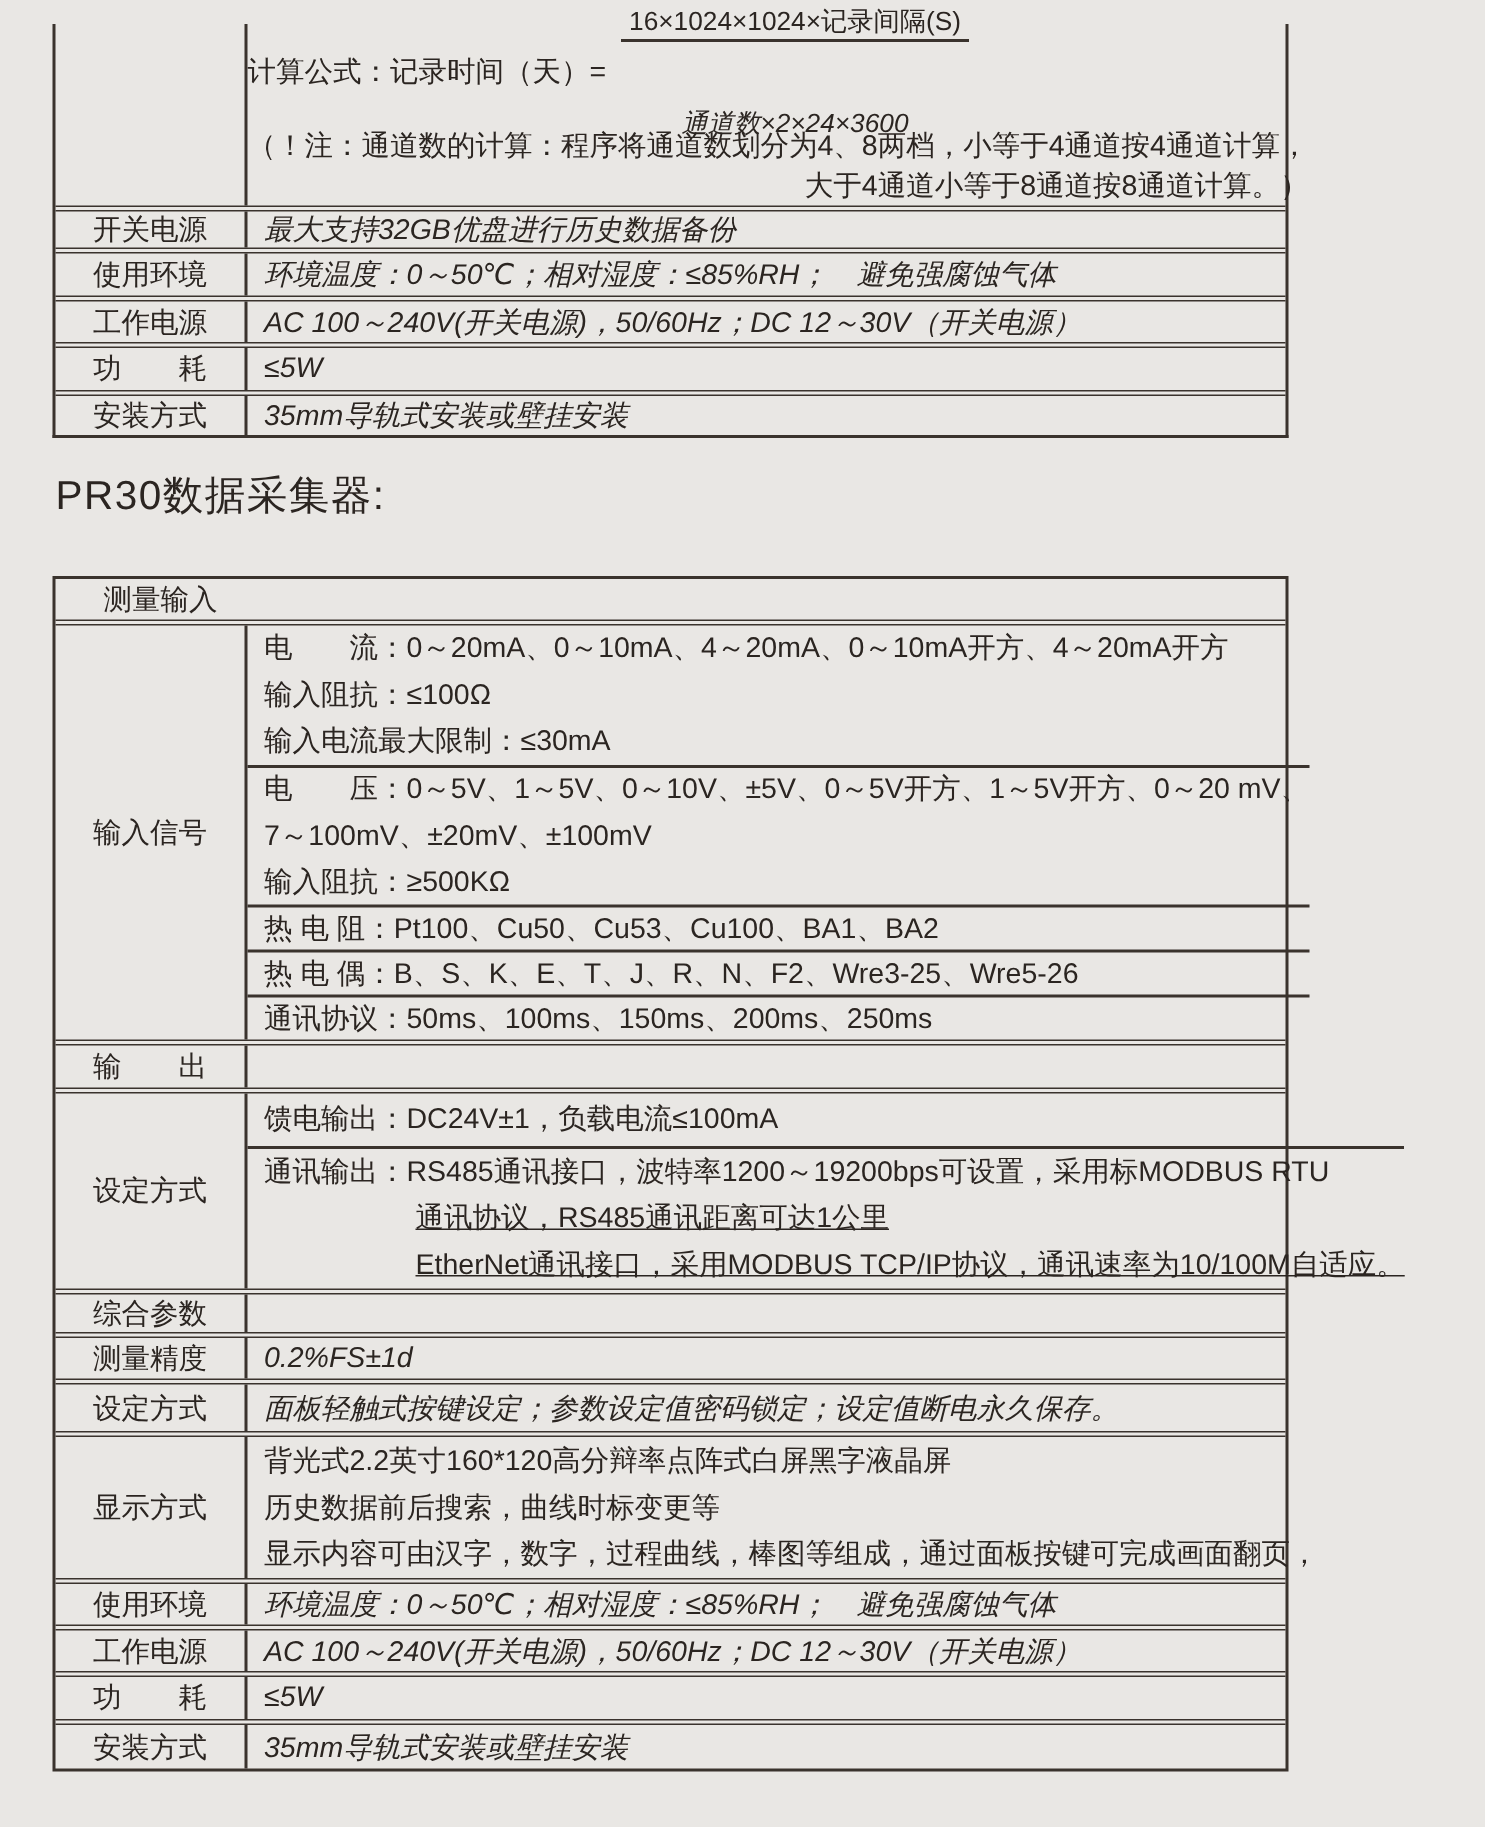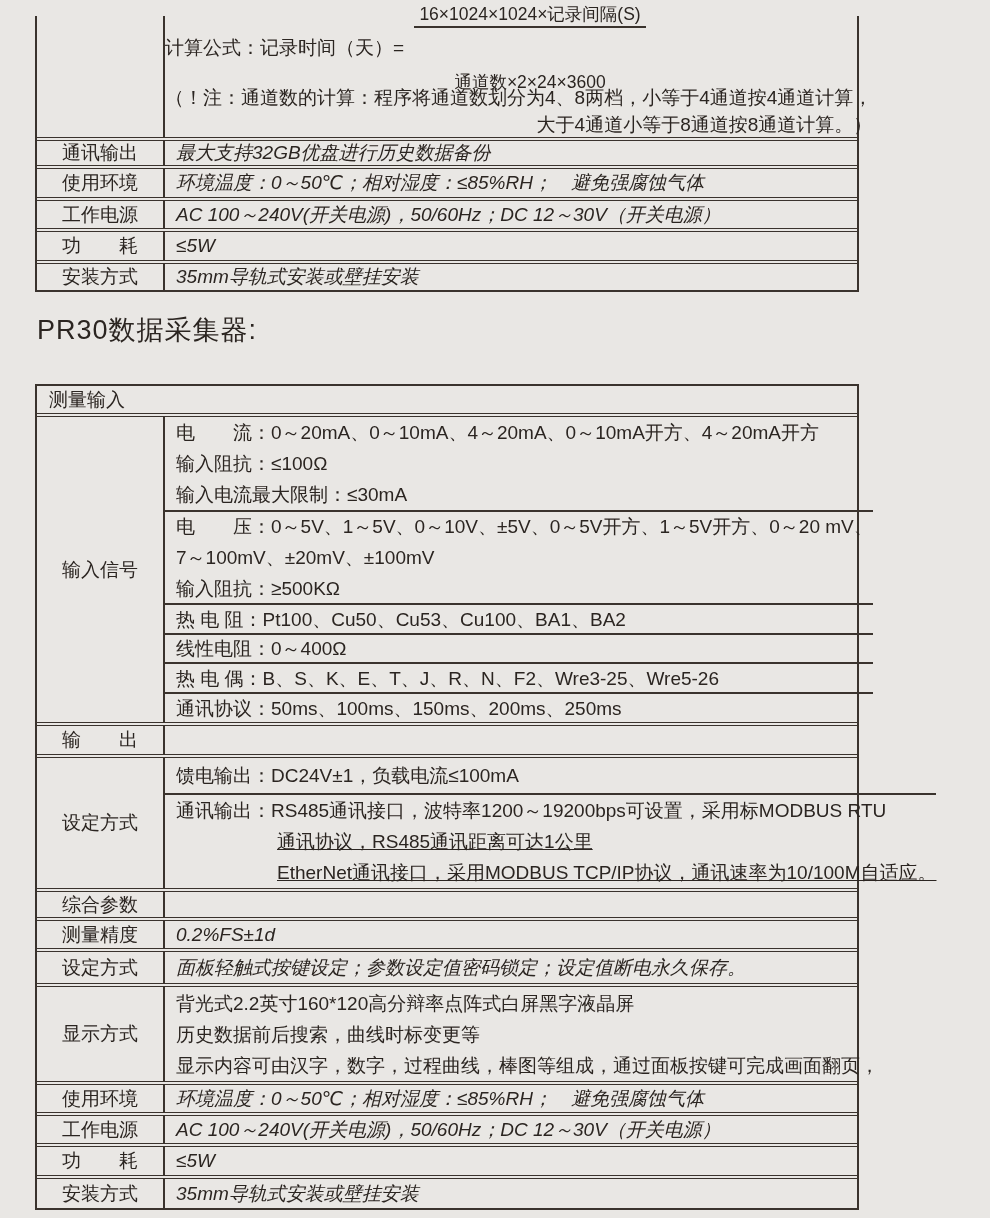--- a/index.html
+++ b/index.html
@@ -22,26 +22,26 @@
   .val{
     flex:1;font-size:19px;display:flex;align-items:center;
     padding-left:11px;box-sizing:border-box;white-space:pre;font-style:italic;
   }
   .vcol{flex:1;display:flex;flex-direction:column;box-sizing:border-box;}
   .sub{border-top:2px solid #3a332d;padding-left:11px;box-sizing:border-box;
        display:flex;flex-direction:column;justify-content:center;}
   .sub.first{border-top:none;}
   .line{line-height:31px;font-size:19px;white-space:pre;}
   .line.indent{padding-left:101px;text-decoration:underline;}
-  .hdrrow{display:flex;align-items:center;padding-left:12px;font-size:19px;}
+  .hdrrow{display:flex;align-items:center;padding-left:32px;font-size:19px;}
   
   .fline{display:flex;align-items:center;font-size:19px;margin-top:5px;height:54px;white-space:pre;}
   .frac{display:inline-block;text-align:center;font-size:17.5px;margin-left:5px;}
   .fnum{display:block;border-bottom:2px solid #3a332d;padding:0 5px 2px;line-height:20px;}
-  .fden{display:block;padding-top:2px;line-height:20px;}
+  .fden{display:block;padding-top:2px;line-height:20px;font-style:italic;}
   .note{margin-top:9px;}
   .note .line{line-height:27px;text-align:right;}
   .heading{position:absolute;left:37px;top:312px;font-size:27px;letter-spacing:1px;color:#2b2521;}
 </style>
 </head>
 <body>
 
 <div class="tbl t1">
 
   <div class="row first" style="height:121px">
@@ -55,21 +55,21 @@
         </span>
       </div>
       <div class="note">
         <div class="line">（！注：通道数的计算：程序将通道数划分为4、8两档，小等于4通道按4通道计算，</div>
         <div class="line">大于4通道小等于8通道按8通道计算。）</div>
       </div>
     </div>
   </div>
 
   <div class="row" style="height:24px">
-    <div class="lbl">通讯输出</div>
+    <div class="lbl">开关电源</div>
     <div class="val">最大支持32GB优盘进行历史数据备份</div>
   </div>
   <div class="row" style="height:28px">
     <div class="lbl">使用环境</div>
     <div class="val">环境温度：0～50℃；相对湿度：≤85%RH；　避免强腐蚀气体</div>
   </div>
   <div class="row" style="height:27px">
     <div class="lbl">工作电源</div>
     <div class="val">AC 100～240V(开关电源)，50/60Hz；DC 12～30V（开关电源）</div>
   </div>
@@ -99,23 +99,20 @@
         <div class="line">输入阻抗：≤100Ω</div>
         <div class="line">输入电流最大限制：≤30mA</div>
       </div>
       <div class="sub" style="height:93px">
         <div class="line">电　　压：0～5V、1～5V、0～10V、±5V、0～5V开方、1～5V开方、0～20 mV、</div>
         <div class="line">7～100mV、±20mV、±100mV</div>
         <div class="line">输入阻抗：≥500KΩ</div>
       </div>
       <div class="sub" style="height:30px">
         <div class="line">热 电 阻：Pt100、Cu50、Cu53、Cu100、BA1、BA2</div>
-      </div>
-      <div class="sub" style="height:29px">
-        <div class="line">线性电阻：0～400Ω</div>
       </div>
       <div class="sub" style="height:30px">
         <div class="line">热 电 偶：B、S、K、E、T、J、R、N、F2、Wre3-25、Wre5-26</div>
       </div>
       <div class="sub" style="height:30px">
         <div class="line">通讯协议：50ms、100ms、150ms、200ms、250ms</div>
       </div>
     </div>
   </div>
 

